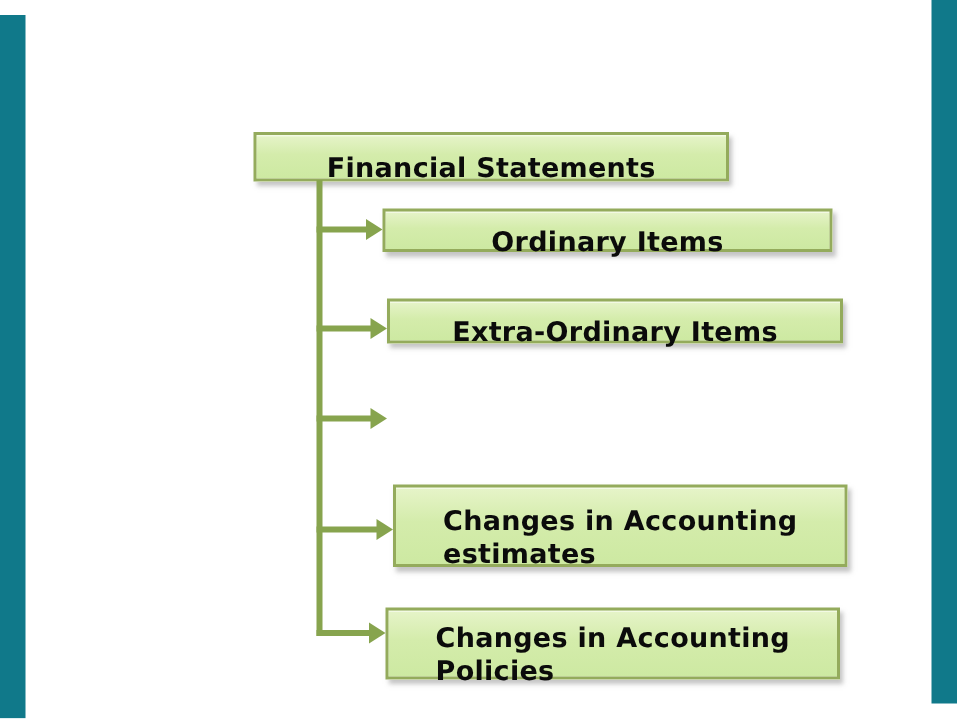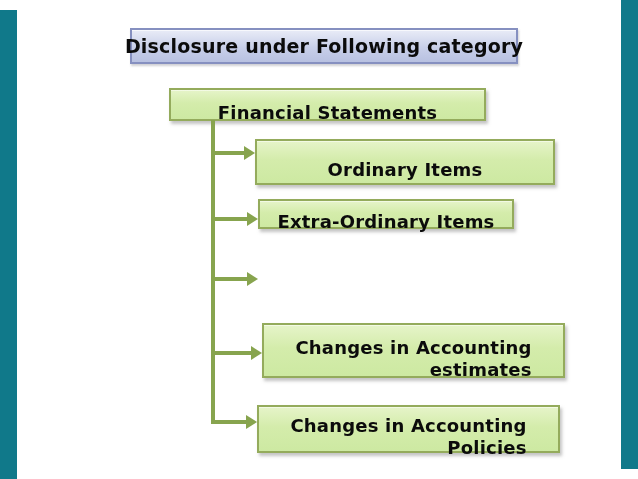--- a/index.html
+++ b/index.html
@@ -35,26 +35,26 @@
   .gbox{
     position:absolute;
     background:linear-gradient(180deg,#e6f4c9 0%,#d4ecab 45%,#cde9a2 100%);
     border:2px solid var(--box-border,#94ab5c);
     box-sizing:border-box;
     display:flex;align-items:center;justify-content:center;
     box-shadow:2px 3px 3px rgba(140,140,140,.5), inset 0 1px 0 rgba(255,255,255,.5);
   }
   .gbox .label{
     font-size:18px;font-weight:700;color:#0b0b0b;
-    letter-spacing:.2px;text-align:right;
+    letter-spacing:.2px;text-align:left;
     white-space:pre-line;line-height:1.22;margin-top:16px;
   }
   .root-box{left:169px;top:88px;width:317px;height:33px;}
-  .node-1{left:255px;top:139px;width:300px;height:46px;}
-  .node-2{left:258px;top:199px;width:256px;height:30px;}
+  .node-1{left:255px;top:139px;width:300px;height:29px;}
+  .node-2{left:258px;top:199px;width:304px;height:30px;}
   .node-3{left:258px;top:269px;width:303px;height:30px;}
   .node-4{left:262px;top:323px;width:303px;height:55px;}
   .node-5{left:257px;top:405px;width:303px;height:48px;}
 
   .trunk{
     position:absolute;left:211px;top:120px;width:4px;height:304px;
     background:var(--line-green,#87a44e);
   }
   .branch{
     position:absolute;height:4px;background:var(--line-green,#87a44e);
@@ -78,23 +78,20 @@
   .arrowhead.a5{left:246px;top:415px;}
 </style>
 </head>
 <body>
 
 <div class="stage">
 
   <div class="edge-bar left"></div>
   <div class="edge-bar right"></div>
 
-  <div class="title-box">
-    <span class="label">Disclosure under Following category</span>
-  </div>
 
   <div class="gbox root-box">
     <span class="label">Financial Statements</span>
   </div>
 
   <div class="trunk"></div>
 
   <div class="branch b1"></div>
   <div class="branch b2"></div>
   <div class="branch b3"></div>

